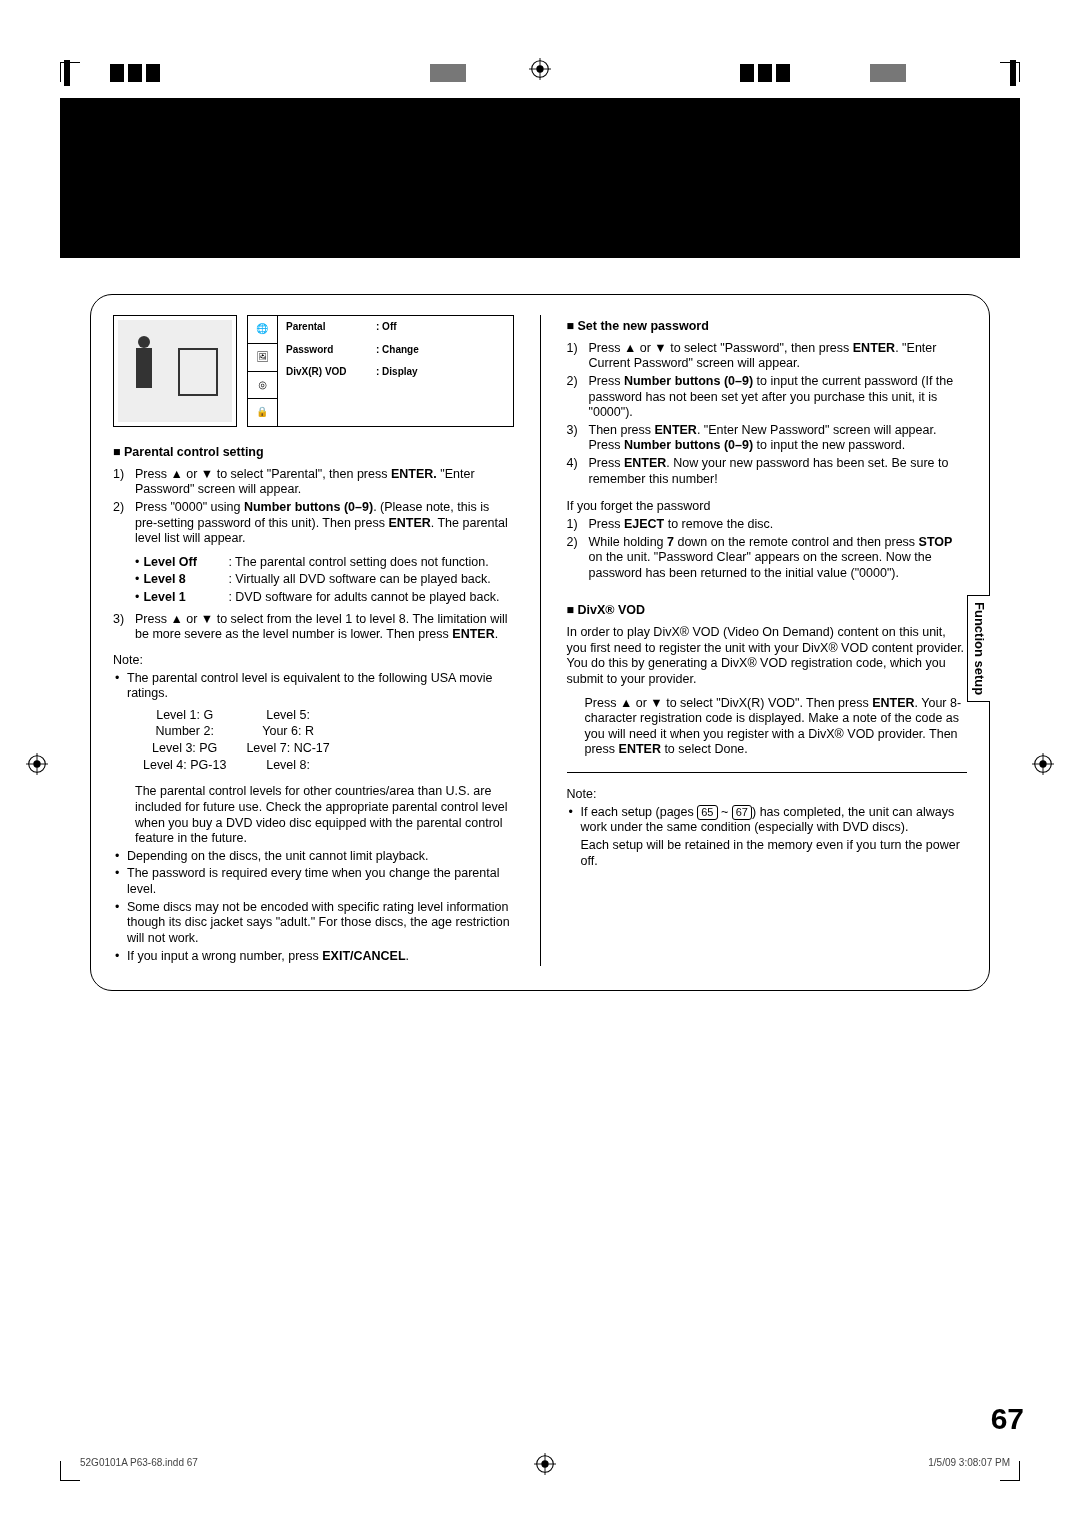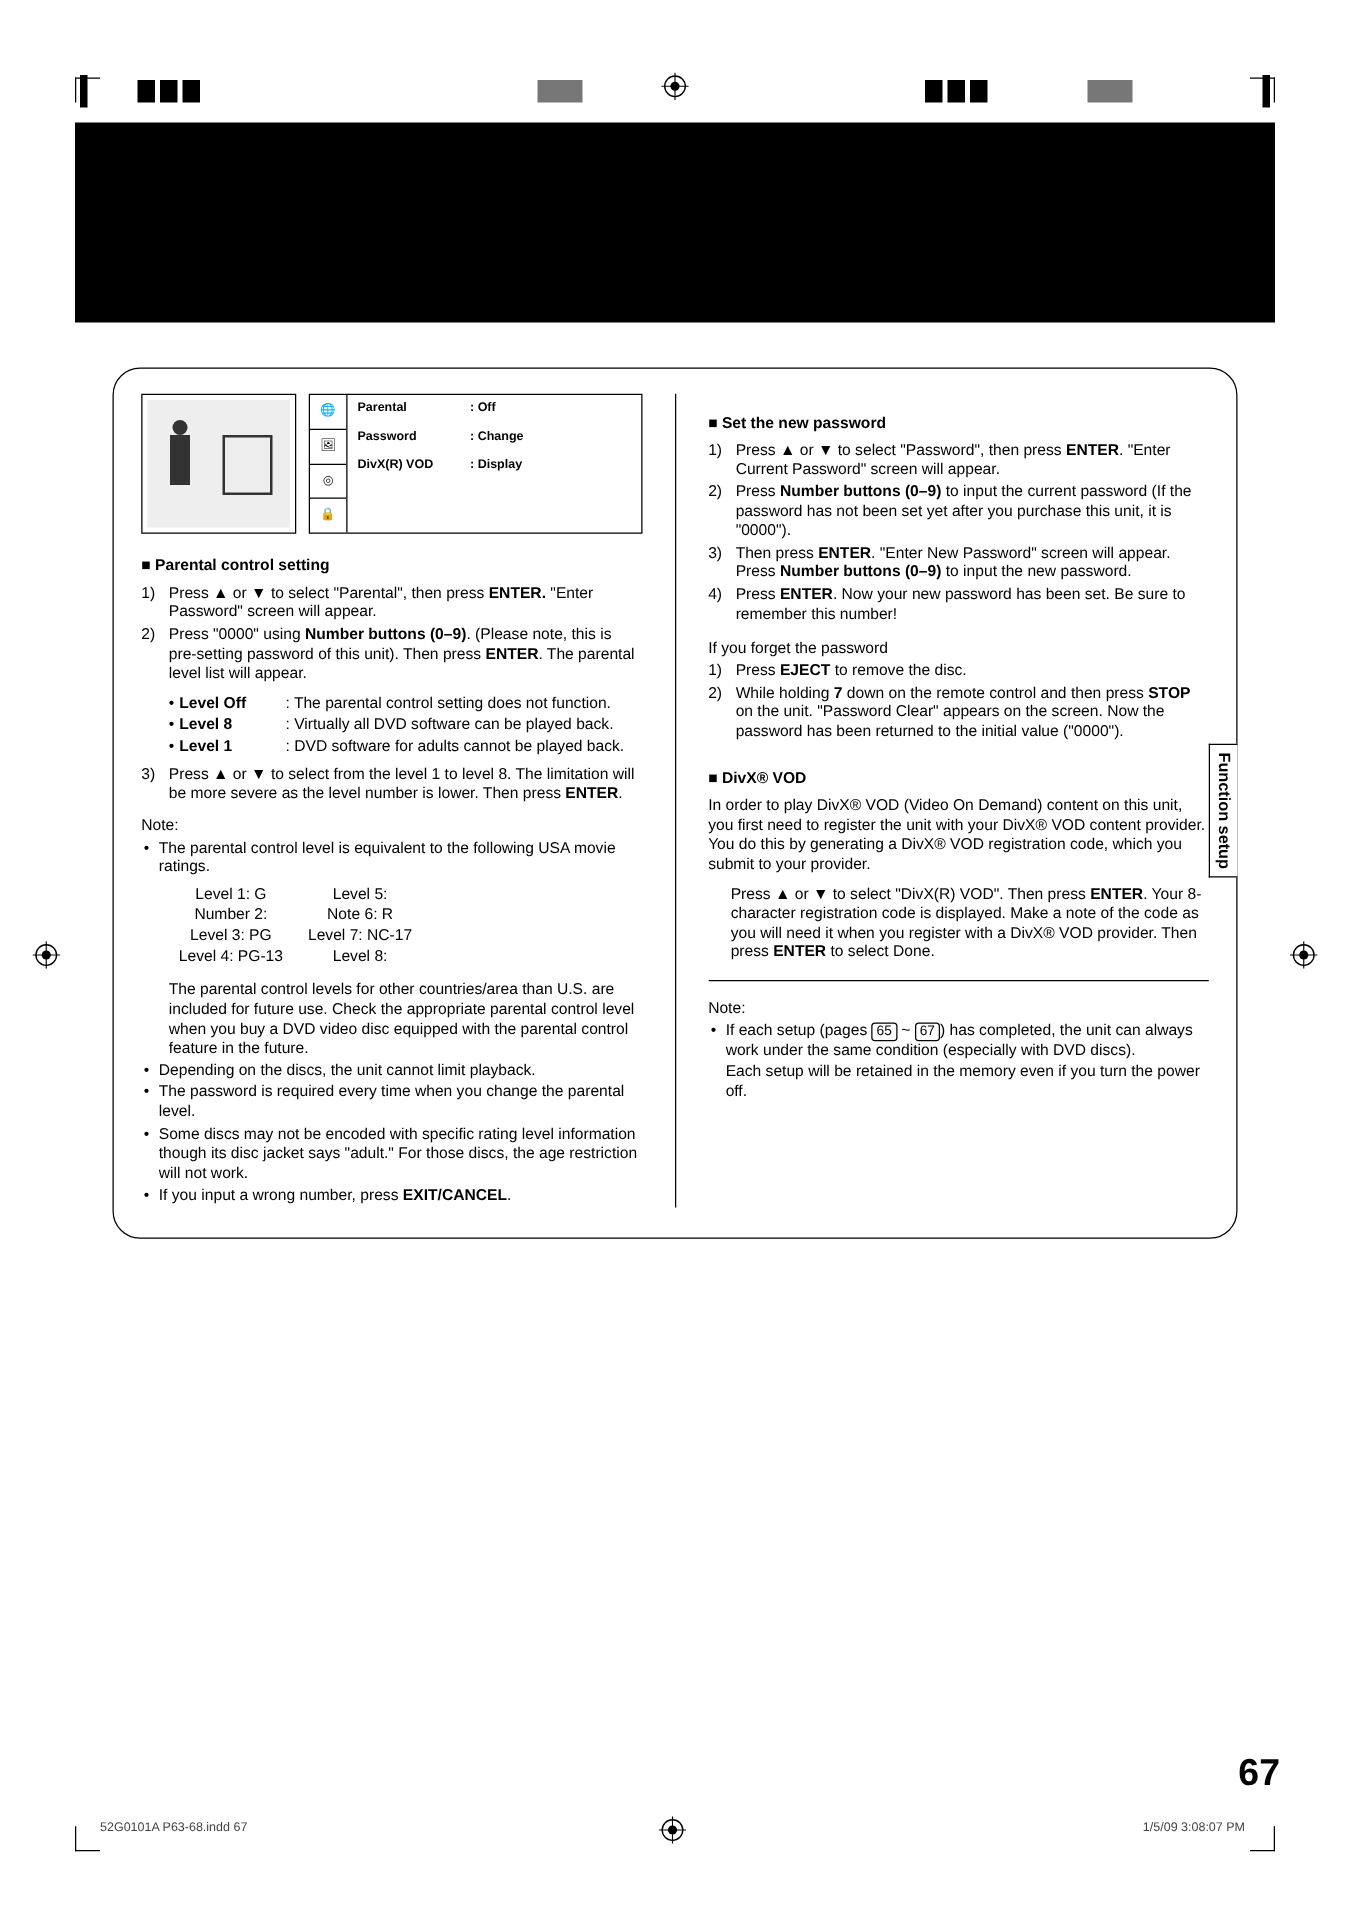--- a/index.html
+++ b/index.html
@@ -46,21 +46,21 @@
   .lev .k { width: 85px; font-weight:bold; }
   .notehead { font-weight:normal; margin-top:10px; margin-bottom:2px; }
   .bul { padding-left: 14px; position:relative; margin-bottom:2px; }
   .bul::before { content:"•"; position:absolute; left:2px; }
   .ratings { display:flex; gap:20px; padding-left: 30px; margin: 6px 0 10px 0; text-align: center; }
   .ratings .rcol div { margin-bottom:1px; }
   .sidetab { position:absolute; right:-1px; top: 300px; writing-mode: vertical-rl; font-weight:bold; font-size:13px; padding: 6px 3px; background:#fff; border: 1px solid #000; border-right:none; }
   .hr { border-top:1px solid #000; margin: 14px 0; }
   .pageref { display:inline-block; border:1px solid #000; border-radius:3px; padding:0 3px; font-size:11px; line-height:13px; }
   .pgnum { position:absolute; right: 56px; bottom: 90px; font-size: 30px; font-weight:bold; }
-  .footer { position:absolute; left:80px; right:84px; bottom: 58px; display:flex; justify-content:space-between; font-size:10px; color:#444; }
+  .footer { position:absolute; left:80px; right:70px; bottom: 58px; display:flex; justify-content:space-between; font-size:10px; color:#444; }
   .footer .c { position:absolute; left:50%; transform:translateX(-50%); top:-4px; }
   .corner { position:absolute; width:20px; height:20px; border:0 solid #000; }
   .c-tl { top:62px; left:60px; border-top-width:1px; border-left-width:1px; }
   .c-tr { top:62px; right:60px; border-top-width:1px; border-right-width:1px; }
   .c-bl { bottom:46px; left:60px; border-bottom-width:1px; border-left-width:1px; }
   .c-br { bottom:46px; right:60px; border-bottom-width:1px; border-right-width:1px; }
 </style>
 </head>
 <body>
 
@@ -163,36 +163,36 @@
         <div class="bul">The parental control level is equivalent to the following USA movie ratings.</div>
         <div class="ratings">
           <div class="rcol">
             <div>Level 1: G</div>
               <div>Number 2:</div>
               <div>Level 3: PG</div>
               <div>Level 4: PG-13</div>
           </div>
           <div class="rcol">
             <div>Level 5:</div>
-              <div>Note 6: R</div>
+              <div>Your 6: R</div>
               <div>Level 7: NC-17</div>
               <div>Level 8:</div>
           </div>
         </div>
         <div class="sub">The parental control levels for other countries/area than U.S. are included for future use. Check the appropriate parental control level when you buy a DVD video disc equipped with the parental control feature in the future.</div>
         <div class="bul">Depending on the discs, the unit cannot limit playback.</div>
         <div class="bul">The password is required every time when you change the parental level.</div>
         <div class="bul">Some discs may not be encoded with specific rating level information though its disc jacket says "adult." For those discs, the age restriction will not work.</div>
         <div class="bul"><span>If you input a wrong number, press </span><b>EXIT/CANCEL</b><span>.</span></div>
       </div>
 
       <div class="divider"></div>
 
       <div class="col">
-        <div class="sect-head" style="margin-top:16px">Set the new password</div>
+        <div class="sect-head" style="margin-top:4px">Set the new password</div>
         <ul class="ol">
           <li><span class="num">1)</span><span>Press ▲ or ▼ to select "Password", then press </span><b>ENTER</b><span>. "Enter Current Password" screen will appear.</span></li>
           <li><span class="num">2)</span><span>Press </span><b>Number buttons (0–9)</b><span> to input the current password (If the password has not been set yet after you purchase this unit, it is "0000").</span></li>
           <li><span class="num">3)</span><span>Then press </span><b>ENTER</b><span>. "Enter New Password" screen will appear. Press </span><b>Number buttons (0–9)</b><span> to input the new password.</span></li>
           <li><span class="num">4)</span><span>Press </span><b>ENTER</b><span>. Now your new password has been set. Be sure to remember this number!</span></li>
         </ul>
 
         <p class="notehead" style="margin-top:12px">If you forget the password</p>
         <ul class="ol">
           <li><span class="num">1)</span><span>Press </span><b>EJECT</b><span> to remove the disc.</span></li>

